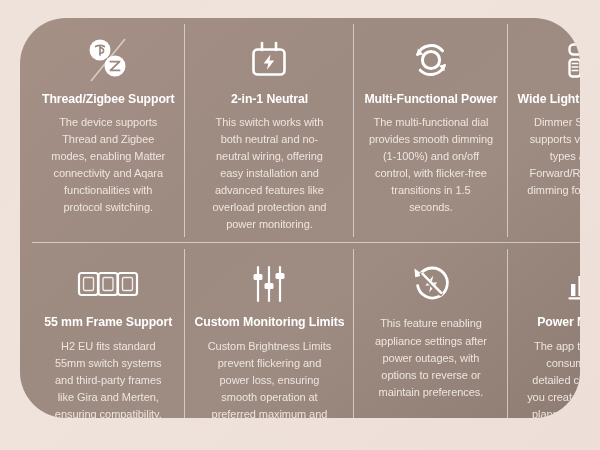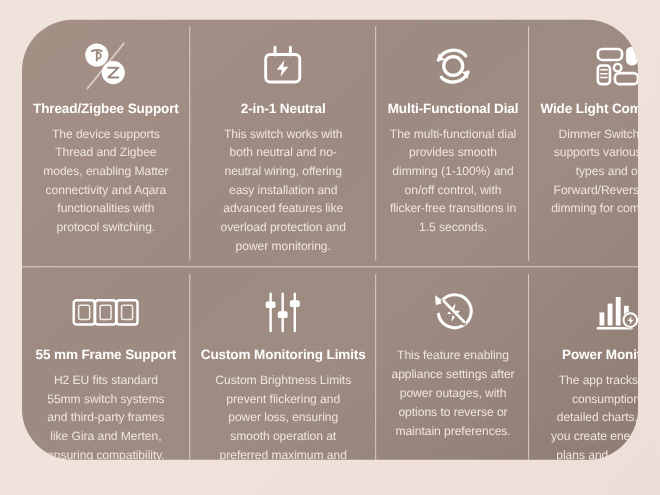--- a/index.html
+++ b/index.html
@@ -29,20 +29,21 @@
     background: linear-gradient(140deg, #A59086 0%, #9D8A80 38%, #9E8B81 62%, #8F7C73 100%);
     overflow: hidden;
     box-sizing: border-box;
   }
   .grid {
     display: grid;
     grid-template-columns: repeat(4, 1fr);
     grid-template-rows: repeat(2, 1fr);
     width: 100%;
     height: 100%;
+    padding-left: 12px;
   }
   .cell {
     position: relative;
     box-sizing: border-box;
     padding: 14px 10px 10px 10px;
     display: flex;
     flex-direction: column;
     align-items: center;
     text-align: center;
   }
@@ -137,21 +138,21 @@
       <div class="cell row1 vline hline">
         <div class="icon-wrap">
           <svg width="46" height="46" viewBox="0 0 46 46" fill="none">
             <circle cx="23" cy="23" r="8.6" stroke="#FFFFFF" stroke-width="3"></circle>
             <path d="M9.5 17.5 A15 15 0 0 1 34.5 13.8" stroke="#FFFFFF" stroke-width="3" fill="none" stroke-linecap="round"></path>
             <path d="M36.5 28.5 A15 15 0 0 1 12.2 33.2" stroke="#FFFFFF" stroke-width="3" fill="none" stroke-linecap="round"></path>
             <path d="M9.8 11.4 L9.2 18.4 L15.4 17.6 z" fill="#FFFFFF"></path>
             <path d="M36.4 34.6 L37.0 27.6 L30.8 28.4 z" fill="#FFFFFF"></path>
           </svg>
         </div>
-        <div class="cell-title">Multi-Functional Dial</div>
+        <div class="cell-title">Multi-Functional Power</div>
         <div class="cell-desc">The multi-functional dial provides smooth dimming (1-100%) and on/off control, with flicker-free transitions in 1.5 seconds.</div>
       </div>
 
       <div class="cell row1 hline">
         <div class="icon-wrap">
           <svg width="50" height="46" viewBox="0 0 50 46" fill="none">
             <rect x="6.5" y="7.5" width="22" height="10" rx="4" stroke="#FFFFFF" stroke-width="2.4"></rect>
             <rect x="32" y="5.5" width="11" height="17" rx="5" fill="#FFFFFF"></rect>
             <rect x="6.5" y="22.5" width="11" height="17" rx="3" stroke="#FFFFFF" stroke-width="2.4"></rect>
             <line x1="8.6" y1="26.5" x2="15.4" y2="26.5" stroke="#FFFFFF" stroke-width="1.4"></line>

